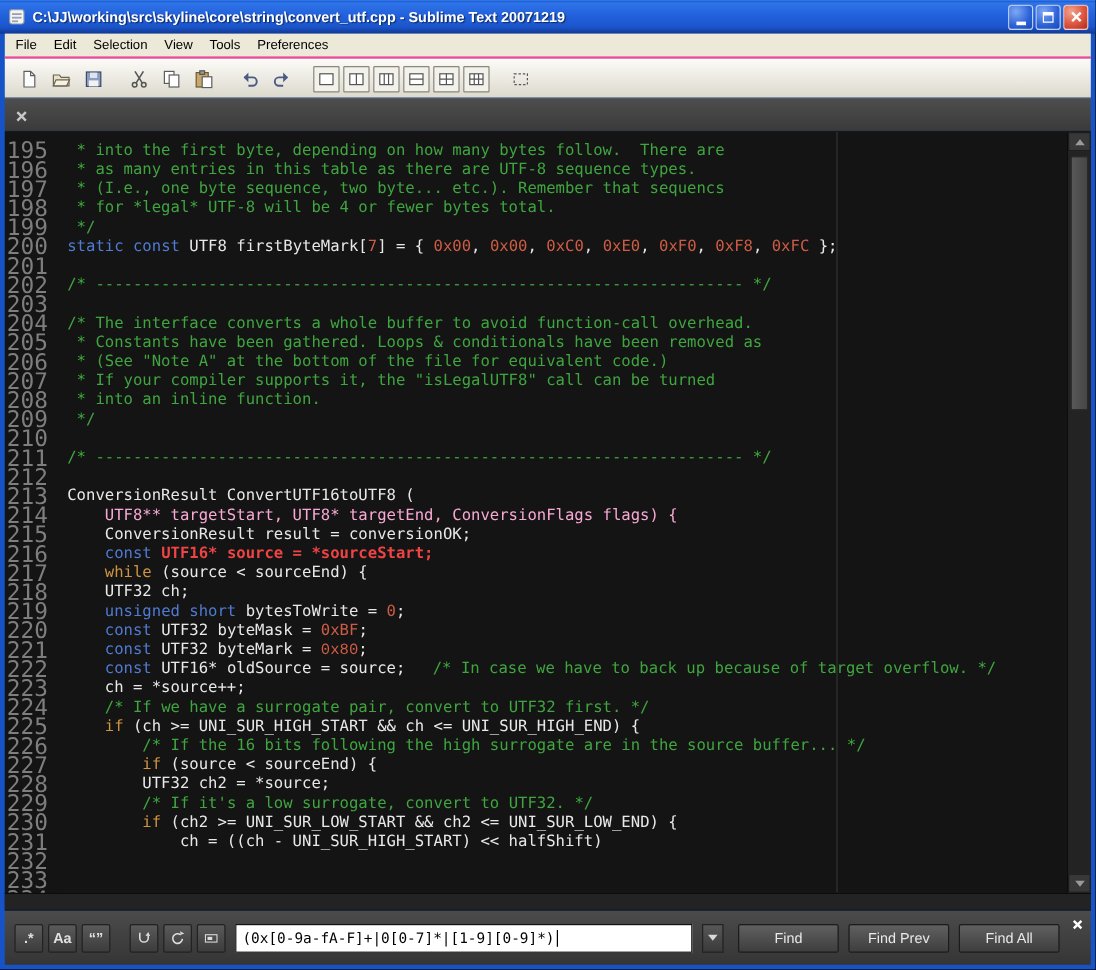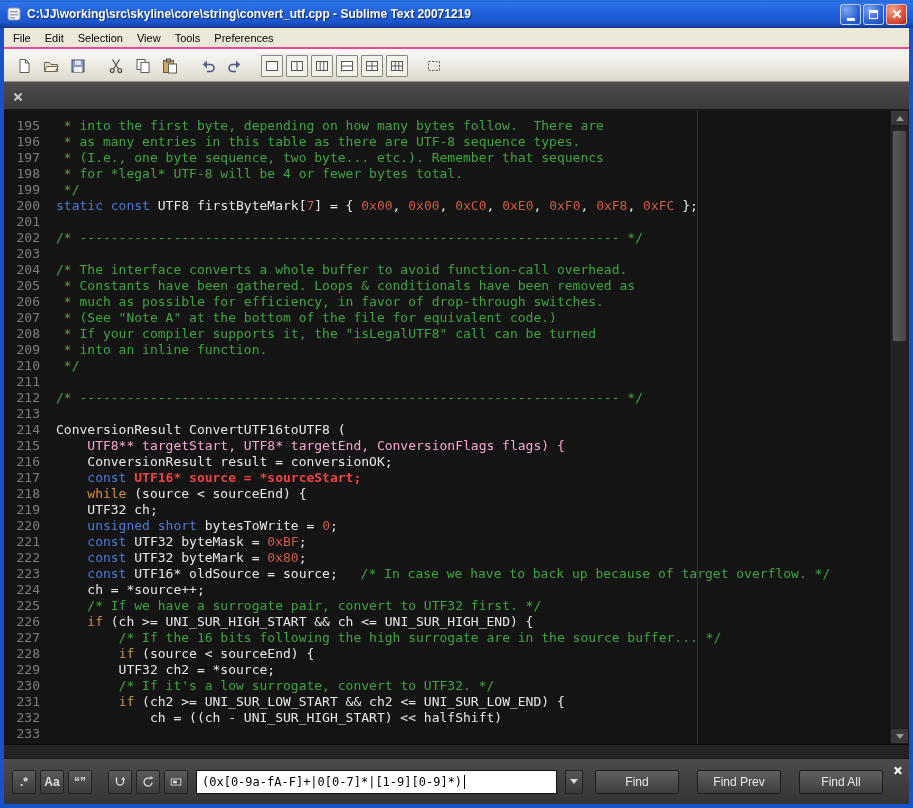--- a/index.html
+++ b/index.html
@@ -49,21 +49,21 @@
   .tab { width:287px; margin-right:2px; display:flex; align-items:center; justify-content:center;
     font-size:12px; color:#c4c4c4; background:linear-gradient(180deg,#494949,#3d3d3d);
     border:1px solid #2a2a2a; border-bottom:none; border-radius:4px 4px 0 0; }
   .tab.active { background:linear-gradient(180deg,#7d7d7d,#565656); color:#ffffff; }
   .tabbar-close { width:24px; display:flex; align-items:center; justify-content:center; background:transparent; border:none; color:#c8c8c8; }
 
   
   .editor { height:648px; display:flex; flex-direction:column; background:#141414; }
   .editor-main { height:634px; display:flex; position:relative; overflow:hidden; }
   .gutter { width:44px; flex:0 0 auto; padding:8px 8px 0 0; text-align:right;
-    font-family:"DejaVu Sans Mono", monospace; font-size:13px; color:#7e7e7e; background:#141414; }
+    font-family:"DejaVu Sans Mono", monospace; font-size:19px; color:#7e7e7e; background:#141414; }
   .line-num { height:16px; line-height:16px; }
   .code { flex:1; position:relative; overflow:hidden; padding:8px 0 0 8px;
     font-family:"DejaVu Sans Mono", monospace; font-size:13px; color:#e8e8e8; }
   .code-line { height:16px; line-height:16px; white-space:pre; }
   .ruler { position:absolute; top:0; bottom:0; left:649px; width:1px; background:#343434; }
   .vscroll { width:20px; flex:0 0 auto; background:#232323; border-left:1px solid #0c0c0c;
     display:flex; flex-direction:column; }
   .sb-btn { height:16px; background:#383838; border:1px solid #1d1d1d; display:flex; align-items:center; justify-content:center; }
   .sb-track { flex:1; position:relative; }
   .sb-thumb { position:absolute; top:4px; left:2px; right:2px; height:212px; border-radius:2px;
@@ -322,37 +322,36 @@
             <div class="code-line"><span style="color: rgb(63, 165, 63);"> * as many entries in this table as there are UTF-8 sequence types.</span></div>
             <div class="code-line"><span style="color: rgb(63, 165, 63);"> * (I.e., one byte sequence, two byte... etc.). Remember that sequencs</span></div>
             <div class="code-line"><span style="color: rgb(63, 165, 63);"> * for *legal* UTF-8 will be 4 or fewer bytes total.</span></div>
             <div class="code-line"><span style="color: rgb(63, 165, 63);"> */</span></div>
             <div class="code-line"><span style="color: rgb(79, 123, 210);">static</span><span style="color: rgb(232, 232, 232);"> </span><span style="color: rgb(79, 123, 210);">const</span><span style="color: rgb(232, 232, 232);"> UTF8 firstByteMark[</span><span style="color: rgb(205, 92, 68);">7</span><span style="color: rgb(232, 232, 232);">] = { </span><span style="color: rgb(205, 92, 68);">0x00</span><span style="color: rgb(232, 232, 232);">, </span><span style="color: rgb(205, 92, 68);">0x00</span><span style="color: rgb(232, 232, 232);">, </span><span style="color: rgb(205, 92, 68);">0xC0</span><span style="color: rgb(232, 232, 232);">, </span><span style="color: rgb(205, 92, 68);">0xE0</span><span style="color: rgb(232, 232, 232);">, </span><span style="color: rgb(205, 92, 68);">0xF0</span><span style="color: rgb(232, 232, 232);">, </span><span style="color: rgb(205, 92, 68);">0xF8</span><span style="color: rgb(232, 232, 232);">, </span><span style="color: rgb(205, 92, 68);">0xFC</span><span style="color: rgb(232, 232, 232);"> };</span></div>
             <div class="code-line"></div>
             <div class="code-line"><span style="color: rgb(63, 165, 63);">/* --------------------------------------------------------------------- */</span></div>
             <div class="code-line"></div>
             <div class="code-line"><span style="color: rgb(63, 165, 63);">/* The interface converts a whole buffer to avoid function-call overhead.</span></div>
             <div class="code-line"><span style="color: rgb(63, 165, 63);"> * Constants have been gathered. Loops &amp; conditionals have been removed as</span></div>
-            <div class="code-line"><span style="color: rgb(63, 165, 63);"> * much as possible for efficiency, in favor of drop-through switches.</span></div>
             <div class="code-line"><span style="color: rgb(63, 165, 63);"> * (See "Note A" at the bottom of the file for equivalent code.)</span></div>
             <div class="code-line"><span style="color: rgb(63, 165, 63);"> * If your compiler supports it, the "isLegalUTF8" call can be turned</span></div>
             <div class="code-line"><span style="color: rgb(63, 165, 63);"> * into an inline function.</span></div>
             <div class="code-line"><span style="color: rgb(63, 165, 63);"> */</span></div>
             <div class="code-line"></div>
             <div class="code-line"><span style="color: rgb(63, 165, 63);">/* --------------------------------------------------------------------- */</span></div>
             <div class="code-line"></div>
             <div class="code-line"><span style="color: rgb(232, 232, 232);">ConversionResult ConvertUTF16toUTF8 (</span></div>
             <div class="code-line"><span style="color: #f9a8d4;">    UTF8** targetStart, UTF8* targetEnd, ConversionFlags flags) {</span></div>
             <div class="code-line"><span style="color: rgb(232, 232, 232);">    ConversionResult result = conversionOK;</span></div>
             <div class="code-line"><span style="color: rgb(232, 232, 232);">    </span><span style="color: rgb(79, 123, 210);">const</span><span style="color: #ef4444; font-weight: bold;"> UTF16* source = *sourceStart;</span></div>
             <div class="code-line"><span style="color: rgb(232, 232, 232);">    </span><span style="color: rgb(207, 148, 64);">while</span><span style="color: rgb(232, 232, 232);"> (source &lt; sourceEnd) {</span></div>
             <div class="code-line"><span style="color: rgb(232, 232, 232);">    UTF32 ch;</span></div>
             <div class="code-line"><span style="color: rgb(232, 232, 232);">    </span><span style="color: rgb(79, 123, 210);">unsigned short</span><span style="color: rgb(232, 232, 232);"> bytesToWrite = </span><span style="color: rgb(205, 92, 68);">0</span><span style="color: rgb(232, 232, 232);">;</span></div>
             <div class="code-line"><span style="color: rgb(232, 232, 232);">    </span><span style="color: rgb(79, 123, 210);">const</span><span style="color: rgb(232, 232, 232);"> UTF32 byteMask = </span><span style="color: rgb(205, 92, 68);">0xBF</span><span style="color: rgb(232, 232, 232);">;</span></div>
-            <div class="code-line"><span style="color: rgb(232, 232, 232);">    </span><span style="color: rgb(79, 123, 210);">const</span><span style="color: rgb(232, 232, 232);"> UTF32 byteMark = </span><span style="color: rgb(205, 92, 68);">0x80</span><span style="color: rgb(232, 232, 232);">;</span></div>
+            <div class="code-line"><span style="color: rgb(232, 232, 232);">    </span><span style="color: rgb(79, 123, 210);">const</span><span style="color: rgb(232, 232, 232);"> UTF32 byteMark = </span><span style="color: rgb(205, 92, 68); font-family: Liberation Mono, monospace;">0x80</span><span style="color: rgb(232, 232, 232);">;</span></div>
             <div class="code-line"><span style="color: rgb(232, 232, 232);">    </span><span style="color: rgb(79, 123, 210);">const</span><span style="color: rgb(232, 232, 232);"> UTF16* oldSource = source; </span><span style="color: rgb(63, 165, 63); margin-left: 15px;">/* In case we have to back up because of target overflow. */</span></div>
             <div class="code-line"><span style="color: rgb(232, 232, 232);">    ch = *source++;</span></div>
             <div class="code-line"><span style="color: rgb(232, 232, 232);">    </span><span style="color: rgb(63, 165, 63);">/* If we have a surrogate pair, convert to UTF32 first. */</span></div>
             <div class="code-line"><span style="color: rgb(232, 232, 232);">    </span><span style="color: rgb(207, 148, 64);">if</span><span style="color: rgb(232, 232, 232);"> (ch &gt;= UNI_SUR_HIGH_START &amp;&amp; ch &lt;= UNI_SUR_HIGH_END) {</span></div>
             <div class="code-line"><span style="color: rgb(232, 232, 232);">        </span><span style="color: rgb(63, 165, 63);">/* If the 16 bits following the high surrogate are in the source buffer... */</span></div>
             <div class="code-line"><span style="color: rgb(232, 232, 232);">        </span><span style="color: rgb(207, 148, 64);">if</span><span style="color: rgb(232, 232, 232);"> (source &lt; sourceEnd) {</span></div>
             <div class="code-line"><span style="color: rgb(232, 232, 232);">        UTF32 ch2 = *source;</span></div>
             <div class="code-line"><span style="color: rgb(232, 232, 232);">        </span><span style="color: rgb(63, 165, 63);">/* If it's a low surrogate, convert to UTF32. */</span></div>
             <div class="code-line"><span style="color: rgb(232, 232, 232);">        </span><span style="color: rgb(207, 148, 64);">if</span><span style="color: rgb(232, 232, 232);"> (ch2 &gt;= UNI_SUR_LOW_START &amp;&amp; ch2 &lt;= UNI_SUR_LOW_END) {</span></div>
             <div class="code-line"><span style="color: rgb(232, 232, 232);">            ch = ((ch - UNI_SUR_HIGH_START) &lt;&lt; halfShift)</span></div>
@@ -406,21 +405,21 @@
           </span>
         </button>
       </span>
     <div class="fb-input" title="(0x[0-9a-fA-F]+|0[0-7]*|[1-9][0-9]*)">
       <span>(0x[0-9a-fA-F]+|0[0-7]*|[1-9][0-9]*)</span>
       <span class="caret"></span>
     </div>
     <button class="fb-arrow">
         <span class="tri-down" style="border-top-color:#d8d8d8"></span>
       </button>
-    <span id="find-buttons" style="display:flex;gap:18px">
+    <span id="find-buttons" style="display:flex;gap:8px">
         <button class="fb-btn">Find</button>
         <button class="fb-btn">Find Prev</button>
         <button class="fb-btn">Find All</button>
       </span>
     <button class="fb-close">
         <span class="x-icon"></span>
       </button>
   </div>
 
 </div>

